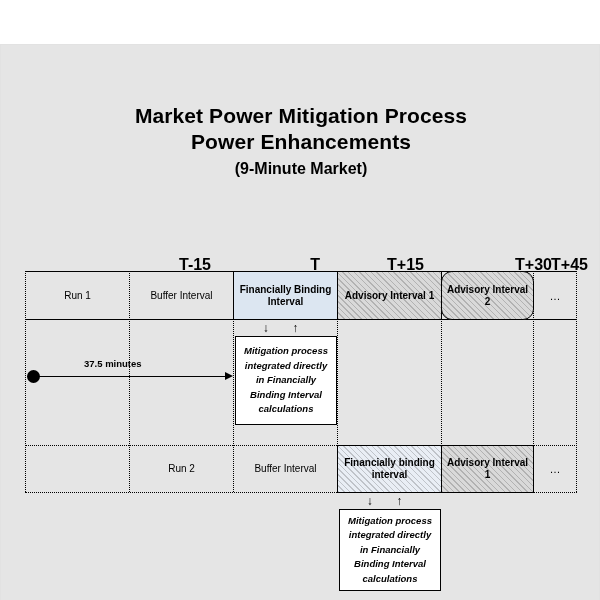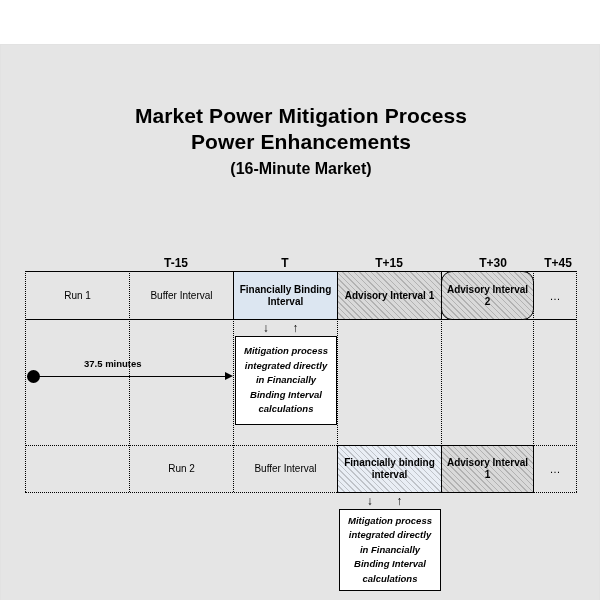--- a/index.html
+++ b/index.html
@@ -41,23 +41,23 @@
   .title-line3 {
     font-size: 16px;
     font-weight: bold;
     line-height: 24px;
     margin-top: 2px;
   }
 
   
   .col-header {
     position: absolute;
-    font-size: 12px;
-    font-weight: bold;
-    text-align: center;
+    font-size: 16px;
+    font-weight: bold;
+    text-align: right;
     white-space: nowrap;
   }
 
   
   .hline {
     position: absolute;
     height: 0;
     border-top: 1px solid #000;
   }
   .hline-dot {
@@ -174,27 +174,27 @@
   }
 </style>
 </head>
 <body>
 
 <div id="page">
 
   <div id="title-block">
     <div class="title-line1">Market Power Mitigation Process</div>
     <div class="title-line2">Power Enhancements</div>
-    <div class="title-line3">(16-Minute Market)</div>
+    <div class="title-line3">(9-Minute Market)</div>
   </div>
 
   <div class="col-header" style="left:140px; top:211px; width:70px;">T-15</div>
   <div class="col-header" style="left:249px; top:211px; width:70px;">T</div>
   <div class="col-header" style="left:353px; top:211px; width:70px;">T+15</div>
-  <div class="col-header" style="left:457px; top:211px; width:70px;">T+30</div>
+  <div class="col-header" style="left:481px; top:211px; width:70px;">T+30</div>
   <div class="col-header" style="left:527px; top:211px; width:60px;">T+45</div>
 
   <div class="hline" style="left:24px; top:226px; width:552px;"></div>
 
   <div class="hline" style="left:24px; top:274px; width:552px;"></div>
 
   <div class="hline-dot" style="left:24px; top:400px; width:552px;"></div>
 
   <div class="hline-dot" style="left:24px; top:447px; width:552px;"></div>
 

